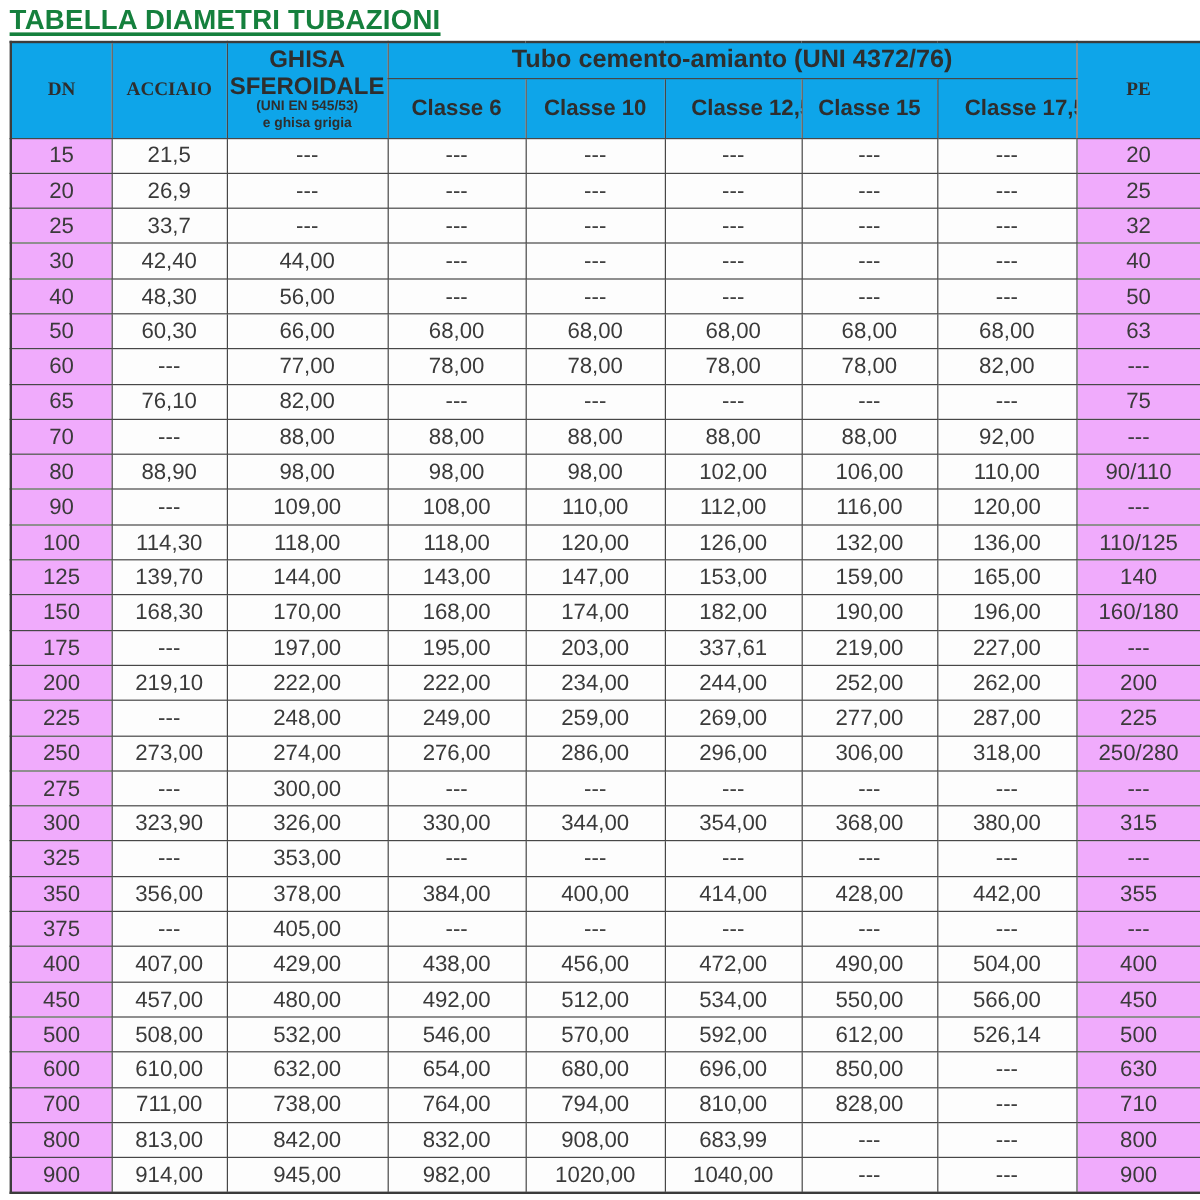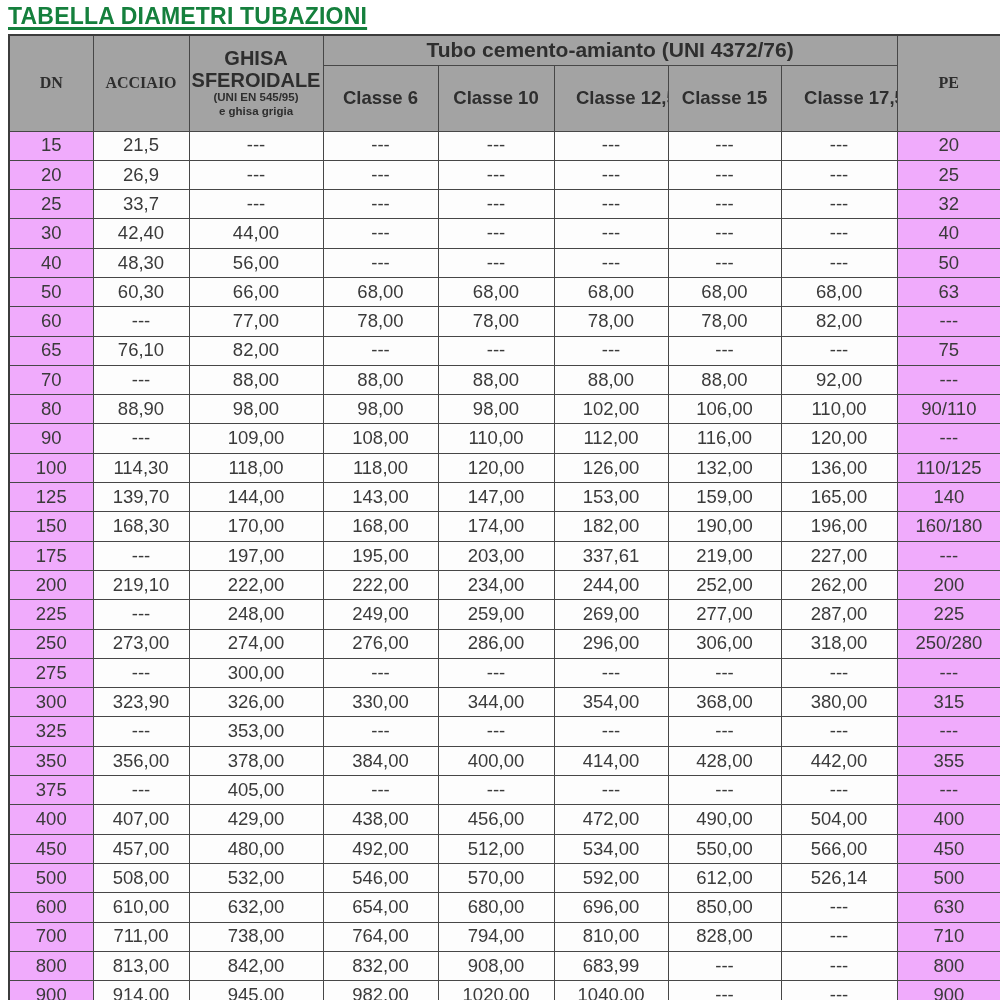--- a/index.html
+++ b/index.html
@@ -31,26 +31,26 @@
   }
   table.diam th, table.diam td {
     border: 1px solid #474747;
     text-align: center;
     vertical-align: middle;
     padding: 0;
     overflow: hidden;
     white-space: nowrap;
   }
   thead th {
-    background: #a3a3a3;
+    background: #0ea5e9;
     color: #2e2e2e;
     font-weight: bold;
   }
   .hdr-row1 { height: 30px; }
-  .hdr-row2 { height: 66px; }
+  .hdr-row2 { height: 50px; }
   th.big-hdr { font-size: 16px; font-family: Liberation Serif, serif; }
   th.group-hdr { font-size: 21px; }
   th.cls-hdr { font-size: 18.5px; white-space: normal; line-height: 1.15; }
   th.cls-hdr .wrapbox { width: 70px; margin: 0 auto; }
   th.ghisa-hdr { white-space: normal; }
   .ghisa-main { font-size: 20px; line-height: 1.1; font-weight: bold; }
   .ghisa-sub  { font-size: 11.5px; line-height: 1.2; font-weight: bold; }
   tbody td {
     height: 28.3px;
     font-size: 18.5px;
@@ -79,21 +79,21 @@
     <col style="width:116px">
     <col style="width:104px">
   </colgroup>
   <thead>
     <tr class="hdr-row1">
       <th rowspan="2" class="big-hdr">DN</th>
       <th rowspan="2" class="big-hdr">ACCIAIO</th>
       <th rowspan="2" class="ghisa-hdr">
         <div class="ghisa-main">GHISA</div>
         <div class="ghisa-main">SFEROIDALE</div>
-        <div class="ghisa-sub">(UNI EN 545/95)</div>
+        <div class="ghisa-sub">(UNI EN 545/53)</div>
         <div class="ghisa-sub">e ghisa grigia</div>
       </th>
       <th colspan="5" class="group-hdr">Tubo cemento-amianto (UNI 4372/76)</th>
       <th rowspan="2" class="big-hdr">PE</th>
     </tr>
     <tr class="hdr-row2">
       <th class="cls-hdr">Classe 6</th>
       <th class="cls-hdr">Classe 10</th>
       <th class="cls-hdr">
           <div class="wrapbox">Classe 12,5</div>

